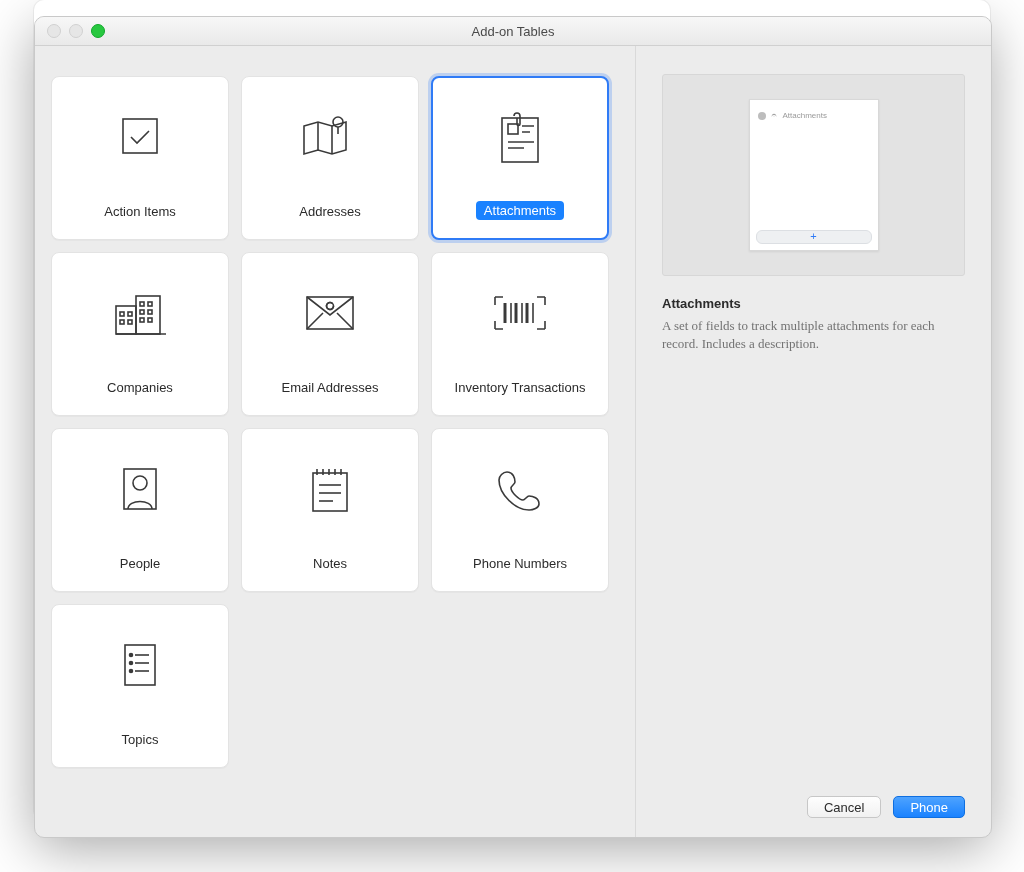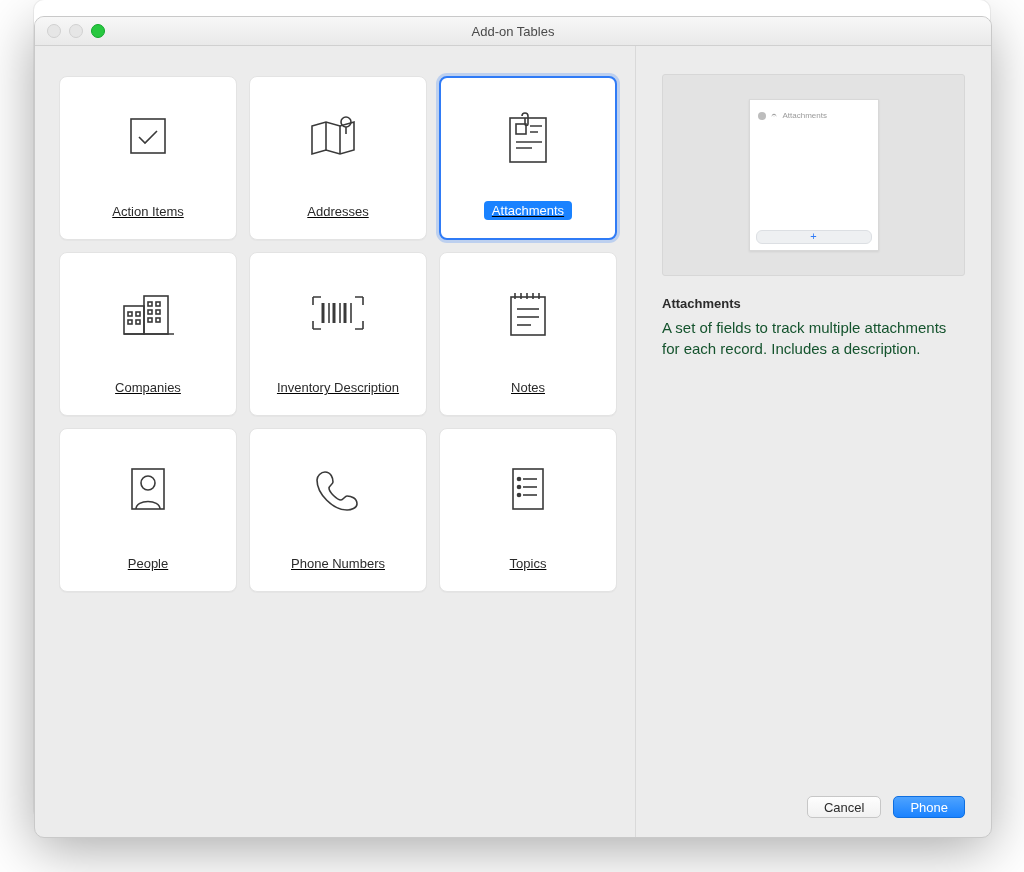--- a/index.html
+++ b/index.html
@@ -12,21 +12,21 @@
   .titlebar{height:28px;background:linear-gradient(#f7f7f7,#e9e9e9);border-bottom:1px solid #d0d0d0;
             display:flex;align-items:center;position:relative;}
   .traffic{position:absolute;left:12px;top:7px;display:flex;gap:8px;}
   .tl{width:12px;height:12px;border-radius:50%;}
   .tl.close{background:#e6e6e6;border:1px solid #d0d0d0;}
   .tl.min{background:#e6e6e6;border:1px solid #d0d0d0;}
   .tl.zoom{background:#28c840;border:1px solid #12a72c;}
   .title{flex:1;text-align:center;font-size:13px;color:#4a4a4a;}
   
   .body{display:flex;height:calc(100% - 28px);}
-  .left{flex:0 0 600px;padding:30px 10px 20px 24px;box-sizing:border-box;overflow:auto;text-decoration:underline;}
+  .left{flex:0 0 600px;padding:30px 10px 20px 16px;box-sizing:border-box;overflow:auto;}
   .right{flex:1;border-left:1px solid #d9d9d9;padding:28px 26px 20px 26px;box-sizing:border-box;
          display:flex;flex-direction:column;}
   
   .grid{display:grid;grid-template-columns:repeat(3,178px);grid-auto-rows:164px;gap:12px;}
   .tile{background:#fff;border:1px solid #e3e3e3;border-radius:8px;display:flex;flex-direction:column;
         align-items:center;justify-content:flex-end;padding-bottom:18px;box-sizing:border-box;cursor:pointer;
         box-shadow:0 1px 1px rgba(0,0,0,.03);}
   .tile .icon-wrap{flex:1;display:flex;align-items:center;justify-content:center;}
   .tile .label{font-size:13px;color:#2b2b2b;margin-top:6px;padding:2px 8px;border-radius:4px;}
   .tile.selected{border:2px solid #2f7bf6;box-shadow:0 0 0 3px rgba(47,123,246,.25);}
@@ -38,21 +38,21 @@
   .preview-inner{width:128px;height:150px;background:#fff;border:1px solid #d8d8d8;position:relative;
                  box-shadow:0 1px 2px rgba(0,0,0,.08);}
   .preview-row{position:absolute;top:10px;left:8px;right:8px;display:flex;align-items:center;gap:6px;
                font-size:8px;color:#9a9a9a;}
   .preview-row .dot{width:8px;height:8px;border-radius:50%;background:#bdbdbd;}
   .preview-row .clip{font-size:9px;color:#9a9a9a;}
   .preview-add{position:absolute;left:6px;right:6px;bottom:6px;height:12px;border-radius:6px;
                background:#eef0f2;border:1px solid #dcdfe3;color:#2f7bf6;font-size:11px;line-height:10px;
                text-align:center;}
   .detail-title{font-size:13px;font-weight:600;color:#2b2b2b;margin:20px 0 6px;}
-  .detail-desc{font-size:15px;color:#14532d;line-height:1.4;}
+  .detail-desc{font-size:13px;color:#737373;line-height:1.4;font-family:Liberation Serif, serif;}
   .right-spacer{flex:1;}
   .footer{display:flex;justify-content:flex-end;gap:12px;padding-top:12px;}
   .btn{height:22px;padding:0 16px;border-radius:5px;font-size:13px;border:1px solid #c7c7c7;
        background:linear-gradient(#fefefe,#f1f1f1);color:#2b2b2b;cursor:pointer;}
   .btn.primary{background:linear-gradient(#4ea3ff,#1a82ff);border:1px solid #0f6fe0;color:#fff;}
 </style>
 </head>
 <body>
 <div class="stage">
   <div class="shadow"></div>
@@ -123,63 +123,75 @@
                   <rect x="38" y="30" width="4" height="4"></rect>
                 <rect x="10" y="24" width="4" height="4"></rect>
                   <rect x="18" y="24" width="4" height="4"></rect>
                 <rect x="10" y="32" width="4" height="4"></rect>
                   <rect x="18" y="32" width="4" height="4"></rect>
               </svg>
             </div>
             <span class="label">Companies</span>
           </div>
 
+          <div class="tile">
+            <div class="icon-wrap">
+              <svg width="58" height="44" viewBox="0 0 58 44">
+                <rect x="6" y="6" width="46" height="32"></rect>
+                <path d="M6 6 L29 24 L52 6"></path>
+                <path d="M6 38 L22 22 M52 38 L36 22"></path>
+                <circle cx="29" cy="15" r="3.5"></circle>
+                <path d="M32.5 15 a3.5 3.5 0 1 1 -1 -2.5"></path>
+              </svg>
+            </div>
+            <span class="label">Email Addresses</span>
+          </div>
 
 
           <div class="tile">
             <div class="icon-wrap">
               <svg width="62" height="44" viewBox="0 0 62 44">
                 <path d="M6 6 h8 M6 6 v8 M56 6 h-8 M56 6 v8 M6 38 h8 M6 38 v-8 M56 38 h-8 M56 38 v-8"></path>
                 <line x1="16" y1="12" x2="16" y2="32" stroke-width="3"></line>
                 <line x1="22" y1="12" x2="22" y2="32"></line>
                 <line x1="27" y1="12" x2="27" y2="32" stroke-width="3"></line>
                 <line x1="33" y1="12" x2="33" y2="32"></line>
                 <line x1="38" y1="12" x2="38" y2="32" stroke-width="3"></line>
                 <line x1="44" y1="12" x2="44" y2="32"></line>
               </svg>
             </div>
-            <span class="label">Inventory Description</span>
+            <span class="label">Inventory Transactions</span>
+          </div>
+
+          <div class="tile">
+            <div class="icon-wrap">
+              <svg width="42" height="50" viewBox="0 0 42 50">
+                <rect x="5" y="5" width="32" height="40"></rect>
+                <circle cx="21" cy="19" r="7"></circle>
+                <path d="M9 45 c0 -10 24 -10 24 0"></path>
+              </svg>
+            </div>
+            <span class="label">People</span>
           </div>
 
           <div class="tile">
             <div class="icon-wrap">
               <svg width="46" height="52" viewBox="0 0 46 52">
                 <rect x="6" y="10" width="34" height="38"></rect>
                 <line x1="10" y1="6" x2="10" y2="12"></line>
                   <line x1="16" y1="6" x2="16" y2="12"></line>
                 <line x1="22" y1="6" x2="22" y2="12"></line>
                   <line x1="28" y1="6" x2="28" y2="12"></line>
                 <line x1="34" y1="6" x2="34" y2="12"></line>
                 <line x1="12" y1="22" x2="34" y2="22"></line>
                 <line x1="12" y1="30" x2="34" y2="30"></line>
                 <line x1="12" y1="38" x2="26" y2="38"></line>
               </svg>
             </div>
             <span class="label">Notes</span>
-          </div>
-
-          <div class="tile">
-            <div class="icon-wrap">
-              <svg width="42" height="50" viewBox="0 0 42 50">
-                <rect x="5" y="5" width="32" height="40"></rect>
-                <circle cx="21" cy="19" r="7"></circle>
-                <path d="M9 45 c0 -10 24 -10 24 0"></path>
-              </svg>
-            </div>
-            <span class="label">People</span>
           </div>
 
           <div class="tile">
             <div class="icon-wrap">
               <svg width="50" height="50" viewBox="0 0 50 50">
                 <path d="M12 8 c6 0 8 6 8 10 c0 2 -4 4 -4 6 c0 4 8 12 12 12 c2 0 4 -4 6 -4 c4 0 10 2 10 8 c0 4 -6 6 -10 6 C20 46 4 30 4 16 C4 12 8 8 12 8 Z"></path>
               </svg>
             </div>
             <span class="label">Phone Numbers</span>
           </div>

